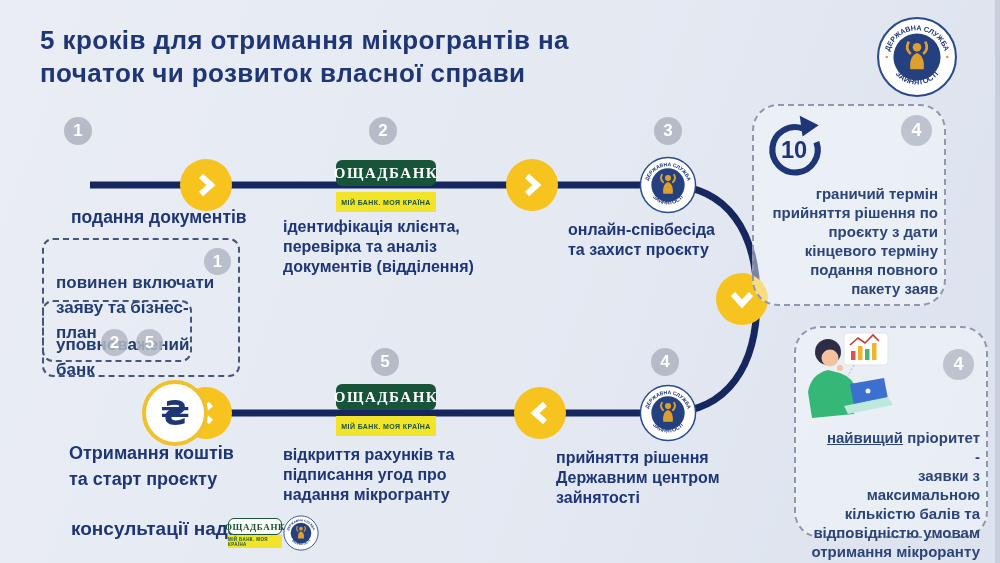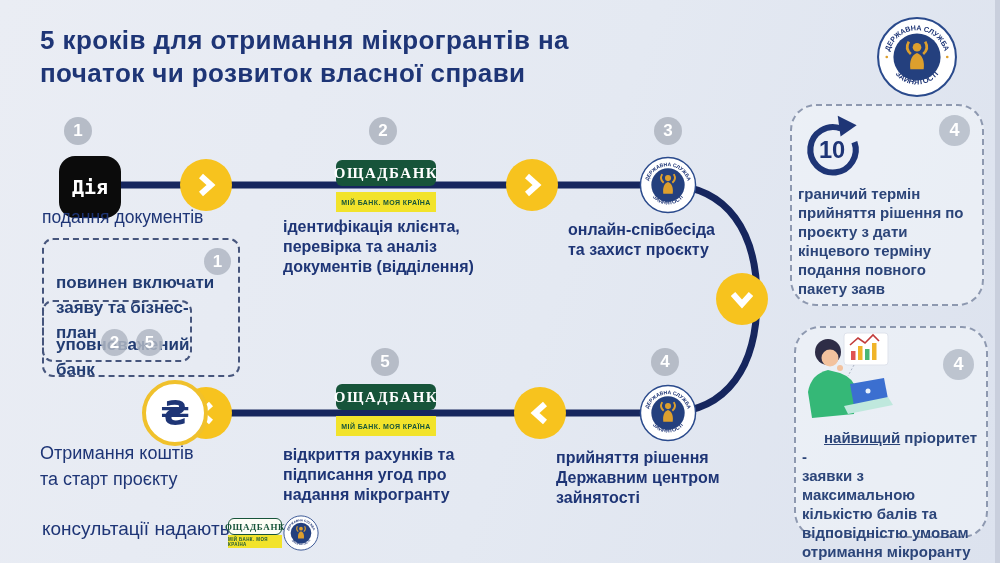--- a/index.html
+++ b/index.html
@@ -58,39 +58,39 @@
   .oschad.small .top {
     height:17px; background:#fdfdf6; color:#17543a; border:1px solid #17543a;
     font-size:9px; letter-spacing:.6px;
   }
   .oschad.small .gap { height:0; }
   .oschad.small .bot { height:13px; font-size:4.5px; }
 
   .steplabel {
     font-size:16px; font-weight:bold; line-height:20px; text-align:left; color:#1e3576;
   }
-  .leftlabel { font-size:17.5px; font-weight:normal; color:#1e3576; }
+  .leftlabel { font-size:17.5px; font-weight:bold; color:#1e3576;margin-left:29px; }
 
   .notebox {
     border:2px dashed #46557c; border-radius:11px; padding:5px 12px;
     font-size:17px; font-weight:bold; line-height:25px; color:#223c72;
   }
 
   .coin {
     left:142px; top:380px; width:66px; height:66px; border-radius:50%;
     background:#fff; border:4px solid #f0c12c;
     display:flex; align-items:center; justify-content:center;
     font-family:"DejaVu Sans", sans-serif; font-size:34px; font-weight:bold; color:#1e3576;
   }
 
   .card {
     border:2px dashed #8e99b0; border-radius:26px; background:rgba(248,250,253,.45);
   }
   .card .cardtext {
-    position:absolute; left:6px; right:6px; text-align:left;
+    position:absolute; left:6px; right:6px; text-align:right;
     font-size:15px; font-weight:bold; line-height:19px; color:#2c4579;
   }
   .dniv {
     font-size:27px; font-weight:bold; color:#1e3576; letter-spacing:2px;
     border-bottom:3px solid #1e3576; padding-bottom:1px;
   }
   .hl { text-decoration:underline;margin-left:22px; }
 </style>
 </head>
 <body>
@@ -120,23 +120,20 @@
     <path d="M32 25 q-4 7 2 12" stroke="#dd9f2d" stroke-width="2.6" fill="none"></path>
     <path d="M48 25 q4 7 -2 12" stroke="#dd9f2d" stroke-width="2.6" fill="none"></path>
   </svg>
 
   <div class="abs badge" style="left:64px;top:117px">1</div>
   <div class="abs badge" style="left:369px;top:117px">2</div>
   <div class="abs badge" style="left:654px;top:117px">3</div>
   <div class="abs badge" style="left:651px;top:348px">4</div>
   <div class="abs badge" style="left:371px;top:348px">5</div>
 
-  <div class="abs diia">
-    <span>Дія</span>
-  </div>
 
   <div class="abs chev" style="left:180px;top:159px">
     <svg width="26" height="26" viewBox="0 0 26 26">
         <path d="M8 4 L18 13 L8 22" stroke="#fff" stroke-width="6" fill="none"></path>
       </svg>
   </div>
   <div class="abs chev" style="left:506px;top:159px">
     <svg width="26" height="26" viewBox="0 0 26 26">
         <path d="M8 4 L18 13 L8 22" stroke="#fff" stroke-width="6" fill="none"></path>
       </svg>
@@ -238,21 +235,21 @@
     <text font-size="7" font-weight="bold" fill="#1e3576"><textPath href="#arcT4" startOffset="50%" text-anchor="middle">ДЕРЖАВНА СЛУЖБА</textPath></text>
     <path id="arcB4" d="M 13.5 45 A 27 27 0 0 0 66.5 45" fill="none"></path>
     <text font-size="7.5" font-weight="bold" fill="#1e3576"><textPath href="#arcB4" startOffset="50%" text-anchor="middle">ЗАЙНЯТОСТІ</textPath></text>
     <circle cx="40" cy="40" r="23" fill="#24407e"></circle>
     <circle cx="40" cy="30.5" r="4.2" fill="#dd9f2d"></circle>
     <path d="M40 36 C34.5 38 32.5 44 33.5 52 L46.5 52 C47.5 44 45.5 38 40 36 Z" fill="#dd9f2d"></path>
     <path d="M32 25 q-4 7 2 12" stroke="#dd9f2d" stroke-width="2.6" fill="none"></path>
     <path d="M48 25 q4 7 -2 12" stroke="#dd9f2d" stroke-width="2.6" fill="none"></path>
   </svg>
 
-  <div class="abs card" style="left:790px;top:104px;width:194px;height:202px">
+  <div class="abs card" style="left:752px;top:104px;width:194px;height:202px">
     <svg style="position:absolute;left:6px;top:6px" width="70" height="70" viewBox="0 0 74 74">
       <path d="M 59.6 31.8 A 24 24 0 1 1 45.2 17.4" fill="none" stroke="#1e3576" stroke-width="6.5"></path>
       <polygon points="42,4 62,14 45,26" fill="#1e3576"></polygon>
       <text x="36" y="49" font-size="25" font-weight="bold" fill="#1e3576" text-anchor="middle">10</text>
     </svg>
     <div class="badge card-badge" style="position:absolute;right:12px;top:9px">4</div>
     <div class="cardtext preline" style="top:78px">граничий термін
 прийняття рішення по
 проєкту з дати
 кінцевого терміну

